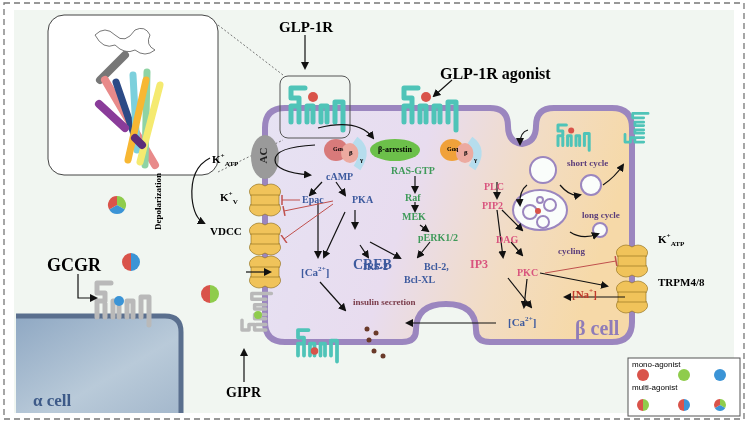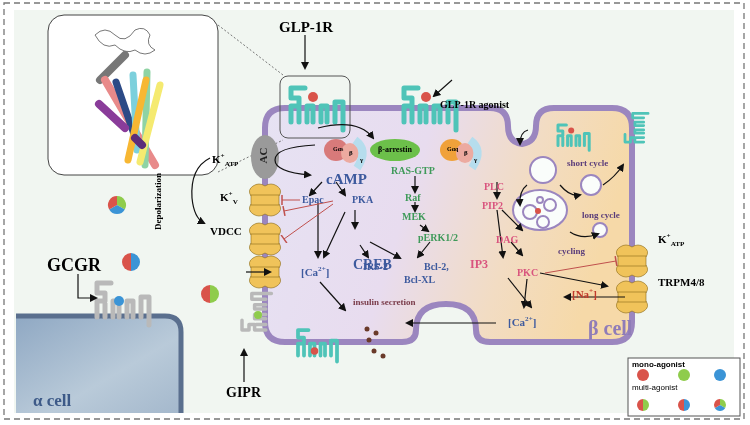--- a/index.html
+++ b/index.html
@@ -224,43 +224,43 @@
         <path d="M131,253 a9,9 0 0,1 0,18 Z" fill="#3b94d6"></path>
   </g>
   <g>
     <path d="M210,285 a9,9 0 0,0 0,18 Z" fill="#d9534a"></path>
         <path d="M210,285 a9,9 0 0,1 0,18 Z" fill="#8fcc4c"></path>
   </g>
 </svg>
 
 
 <div class="lbl" style="left:279px;top:20px;font-size:15px;">GLP-1R</div>
-<div class="lbl" style="left:440px;top:66px;font-size:10px;margin-top:34px;">GLP-1R agonist</div>
+<div class="lbl" style="left:440px;top:66px;font-size:16px;">GLP-1R agonist</div>
 <div class="lbl" style="left:47px;top:256px;font-size:18px;">GCGR</div>
 <div class="lbl" style="left:226px;top:386px;font-size:14px;">GIPR</div>
 <div class="lbl" style="left:256px;top:150px;font-size:11px;transform:rotate(-90deg);color:#222;">AC</div>
 <div class="lbl" style="left:33px;top:392px;font-size:17px;color:#3d5a88;">α cell</div>
-<div class="lbl" style="left:588px;top:318px;font-size:20px;color:#8f7cb8;">β cell</div>
+<div class="lbl" style="left:575px;top:318px;font-size:20px;color:#8f7cb8;">β cell</div>
 
 <div class="lbl" style="left:333px;top:146px;font-size:6px;">Gαs</div>
 <div class="lbl" style="left:447px;top:146px;font-size:6px;">Gαq</div>
 <div class="lbl" style="left:349px;top:150px;font-size:7px;">β</div>
 <div class="lbl" style="left:464px;top:150px;font-size:7px;">β</div>
 <div class="lbl" style="left:360px;top:157px;font-size:7px;">γ</div>
 <div class="lbl" style="left:474px;top:157px;font-size:7px;">γ</div>
 <div class="lbl" style="left:378px;top:146px;font-size:8px;">β-arrestin</div>
 
 <div class="lbl" style="left:212px;top:153px;font-size:11px;"><span>K</span><sup>+</sup><sub>ATP</sub></div>
 <div class="lbl" style="left:220px;top:191px;font-size:11px;"><span>K</span><sup>+</sup><sub>V</sub></div>
 <div class="lbl" style="left:210px;top:226px;font-size:11px;">VDCC</div>
 <div class="lbl" style="left:658px;top:233px;font-size:11px;"><span>K</span><sup>+</sup><sub>ATP</sub></div>
 <div class="lbl" style="left:658px;top:277px;font-size:11px;">TRPM4/8</div>
 <div class="lbl" style="left:154px;top:180px;font-size:9px;transform:rotate(-90deg);transform-origin:left top;top:230px;">Depolarization</div>
 
-<div class="lbl" style="left:326px;top:172px;font-size:15px;color:#3d5a9e;">cAMP</div>
+<div class="lbl" style="left:326px;top:172px;font-size:10px;color:#3d5a9e;">cAMP</div>
 <div class="lbl" style="left:302px;top:195px;font-size:10px;color:#3d5a9e;">Epac</div>
 <div class="lbl" style="left:352px;top:195px;font-size:10px;color:#3d5a9e;">PKA</div>
 <div class="lbl" style="left:353px;top:216px;font-size:14px;color:#3d5a9e;margin-top:42px;">CREB</div>
 <div class="lbl" style="left:363px;top:262px;font-size:10px;color:#3d5a9e;">IRS-2</div>
 <div class="lbl" style="left:424px;top:262px;font-size:10px;color:#3d5a9e;">Bcl-2,</div>
 <div class="lbl" style="left:404px;top:275px;font-size:10px;color:#3d5a9e;">Bcl-XL</div>
 <div class="lbl" style="left:301px;top:266px;font-size:11px;color:#3d5a9e;"><span>[Ca</span><sup>2+</sup><span>]</span></div>
 <div class="lbl" style="left:508px;top:316px;font-size:11px;color:#3d5a9e;"><span>[Ca</span><sup>2+</sup><span>]</span></div>
 
 <div class="lbl" style="left:391px;top:166px;font-size:10px;color:#3f9a5a;">RAS-GTP</div>
@@ -273,15 +273,15 @@
 <div class="lbl" style="left:496px;top:235px;font-size:10px;color:#d9547e;">DAG</div>
 <div class="lbl" style="left:470px;top:258px;font-size:12px;color:#d9547e;">IP3</div>
 <div class="lbl" style="left:517px;top:268px;font-size:10px;color:#d9547e;">PKC</div>
 <div class="lbl" style="left:572px;top:288px;font-size:11px;color:#c0392b;"><span>[Na</span><sup>+</sup><span>]</span></div>
 
 <div class="lbl" style="left:567px;top:159px;font-size:9px;color:#5a3c7a;">short cycle</div>
 <div class="lbl" style="left:582px;top:211px;font-size:9px;color:#5a3c7a;">long cycle</div>
 <div class="lbl" style="left:558px;top:247px;font-size:9px;color:#5a3c7a;text-align:center;">cycling</div>
 <div class="lbl" style="left:353px;top:298px;font-size:9px;color:#7a3c4a;">insulin secretion</div>
 
-<div class="lbl sans" style="left:632px;top:361px;font-size:8px;font-weight:bold;">mono-agonist</div>
+<div class="lbl sans" style="left:632px;top:361px;font-size:8px;font-weight:normal;">mono-agonist</div>
 <div class="lbl sans" style="left:632px;top:384px;font-size:8px;font-weight:normal;text-align:right;">multi-agonist</div>
 </div>
 
 </body></html>

